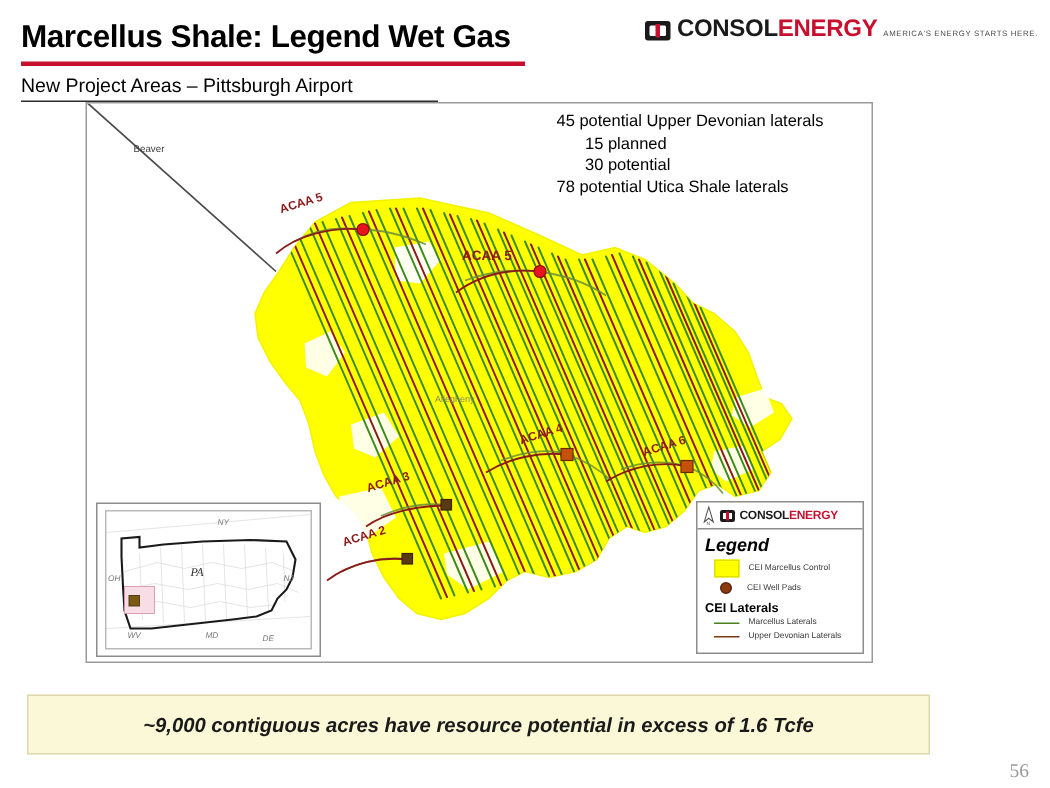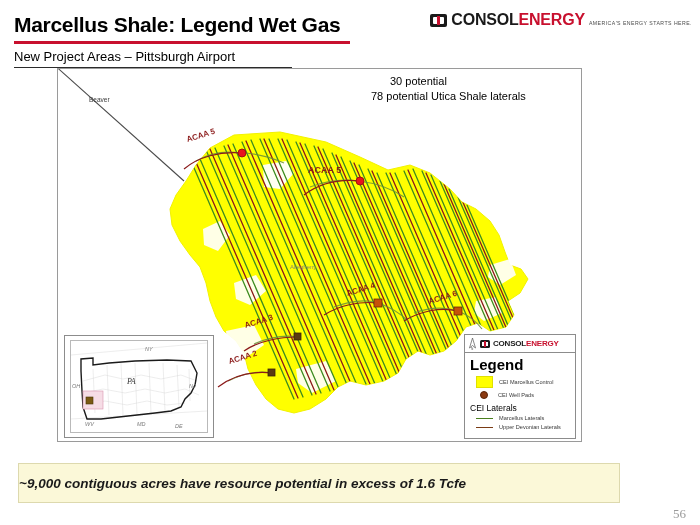--- a/index.html
+++ b/index.html
@@ -223,27 +223,28 @@
     font-size: 8px;
     font-weight: bold;
     letter-spacing: -0.2px;
     white-space: nowrap;
   }
   .legend-logo-text .consol { color: #1a1a1a; }
   .legend-logo-text .energy { color: #c8102e; }
 
   .legend-body { padding: 3px 4px 5px 5px; }
   .legend-heading {
-    font-size: 15px;
+    font-size: 12px;
     font-weight: bold;
     margin-bottom: 3px;
+    font-style: italic;
   }
   .legend-subheading {
     font-size: 8.5px;
-    font-weight: normal;
+    font-weight: bold;
     margin-top: 4px;
     margin-bottom: 2px;
   }
   .legend-row {
     display: flex;
     align-items: center;
     gap: 6px;
     margin-bottom: 3px;
     padding-left: 2px;
   }
@@ -279,20 +280,21 @@
   .banner {
     position: absolute;
     left: 18px;
     top: 463px;
     width: 600px;
     height: 38px;
     background: #fbf8d8;
     border: 1px solid #ddd9ae;
     display: flex;
     align-items: center;
+    justify-content: center;
   }
   .banner-text {
     font-size: 13.5px;
     font-style: italic;
     font-weight: bold;
     color: #1a1a1a;
     white-space: nowrap;
   }
   .page-number {
     position: absolute;
@@ -451,20 +453,22 @@
   <div class="county-label county-allegheny">Allegheny</div>
 
   <div class="pad-label" style="left:130px; top:66px; transform:rotate(-17deg);">ACAA 5</div>
   <div class="pad-label" style="left:250px; top:96px; font-size:9px;">ACAA 5</div>
   <div class="pad-label" style="left:290px; top:220px; transform:rotate(-17deg);">ACAA 4</div>
   <div class="pad-label" style="left:372px; top:228px; transform:rotate(-17deg);">ACAA 6</div>
   <div class="pad-label" style="left:188px; top:252px; transform:rotate(-17deg);">ACAA 3</div>
   <div class="pad-label" style="left:172px; top:288px; transform:rotate(-17deg);">ACAA 2</div>
 
   <div class="callout">
+    <div>45 potential Upper Devonian laterals</div>
+    <div class="indent">15 planned</div>
     <div class="indent">30 potential</div>
     <div>78 potential Utica Shale laterals</div>
   </div>
 
   <div class="inset">
     <div class="inset-inner">
       <svg width="136" height="91" viewBox="0 0 136 91">
 
         <g stroke="#d2d2d2" stroke-width="0.4" fill="none">
           <path d="M12,40 L34,34 L52,38 L70,34 L90,38 L110,34 L126,40"></path>

